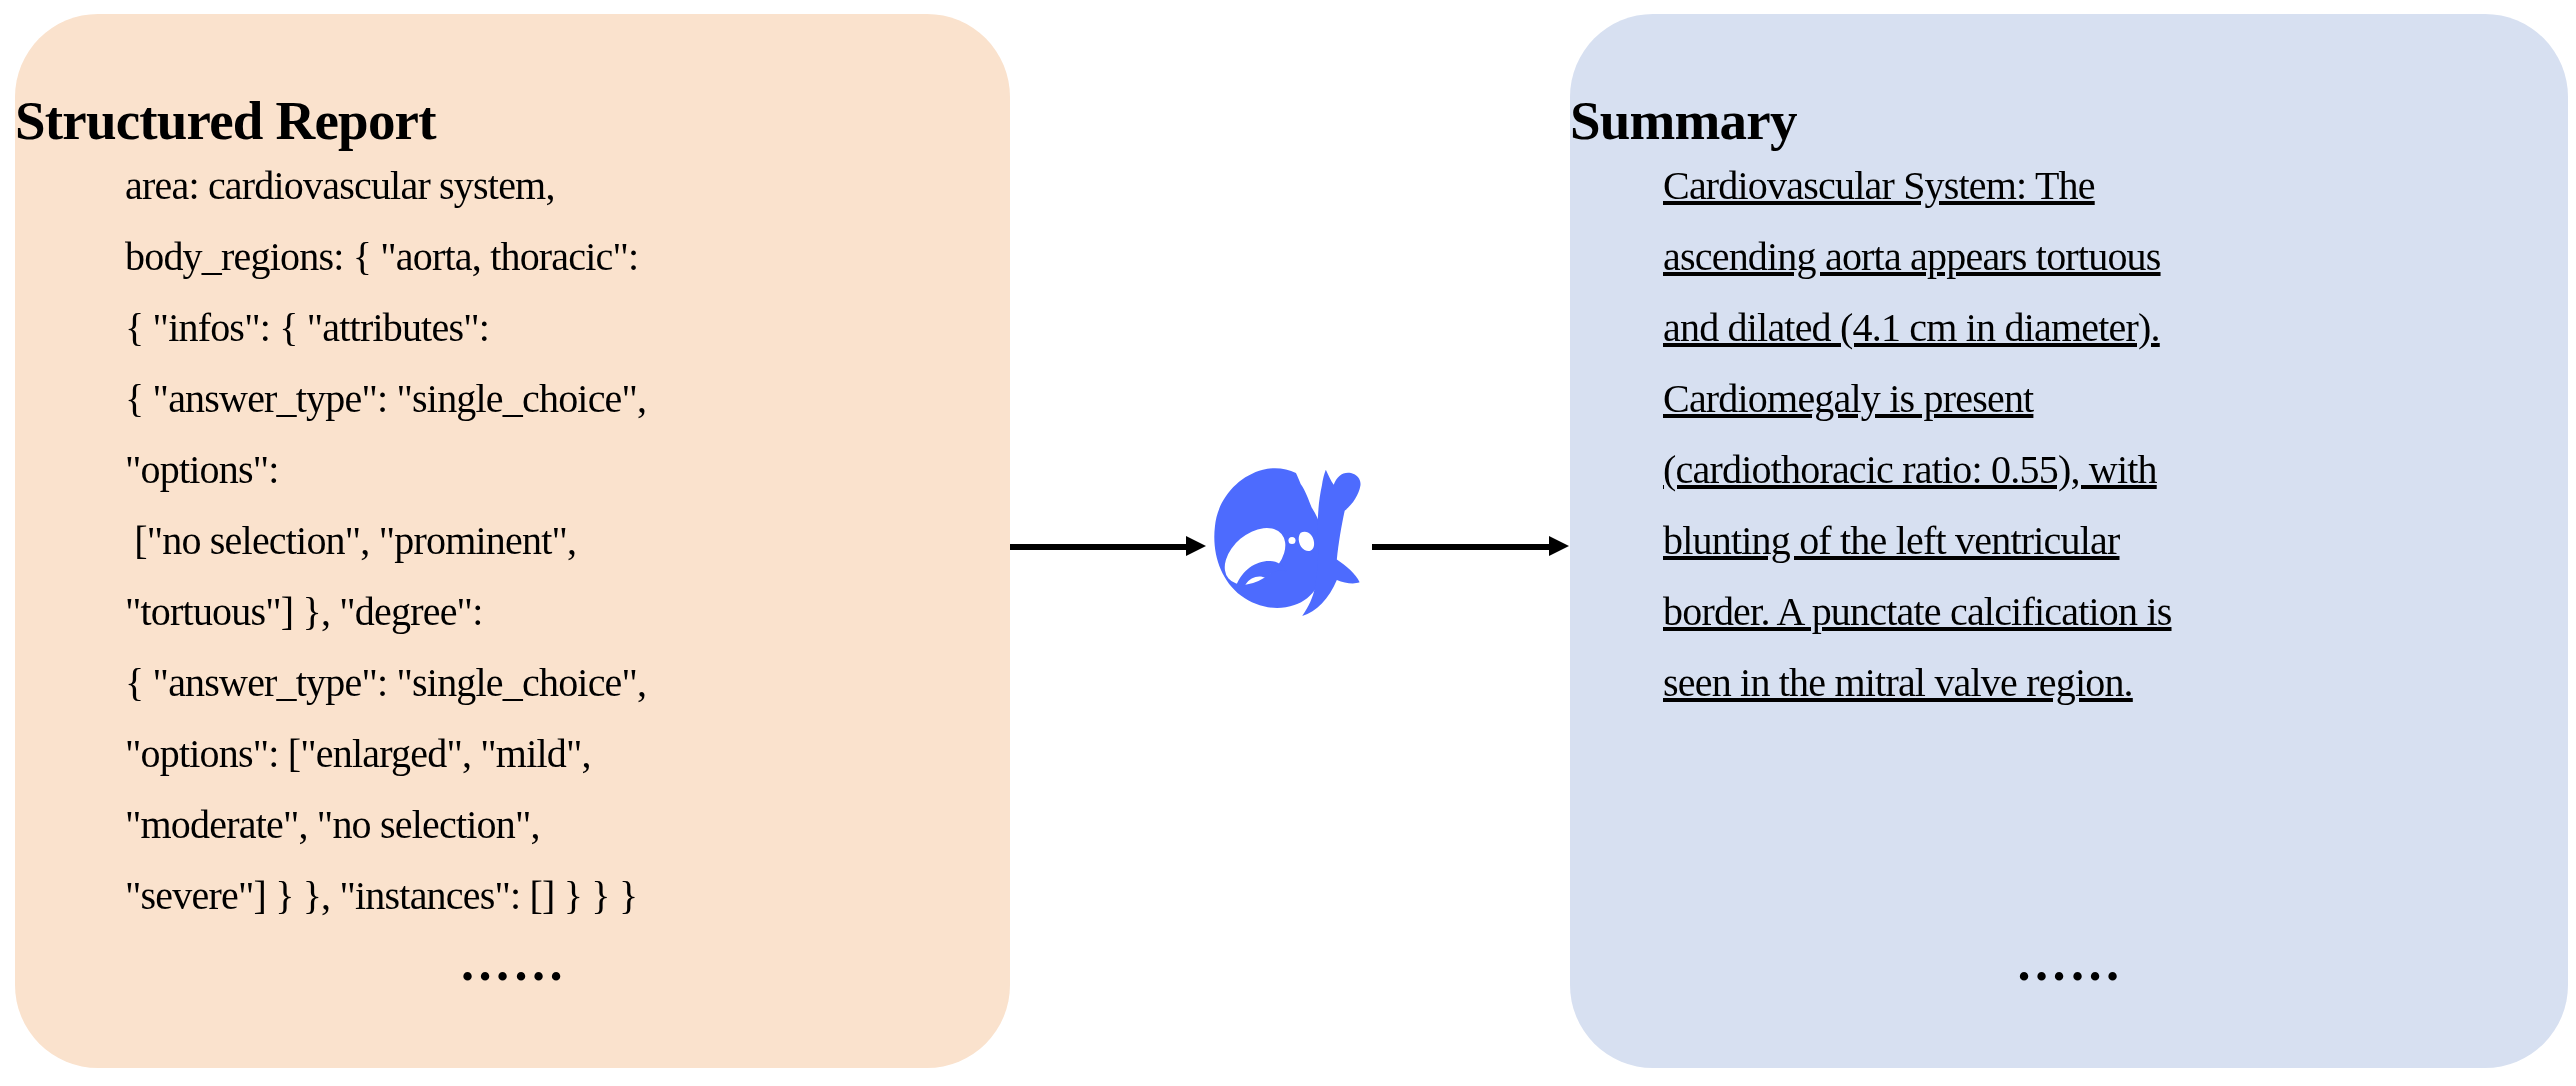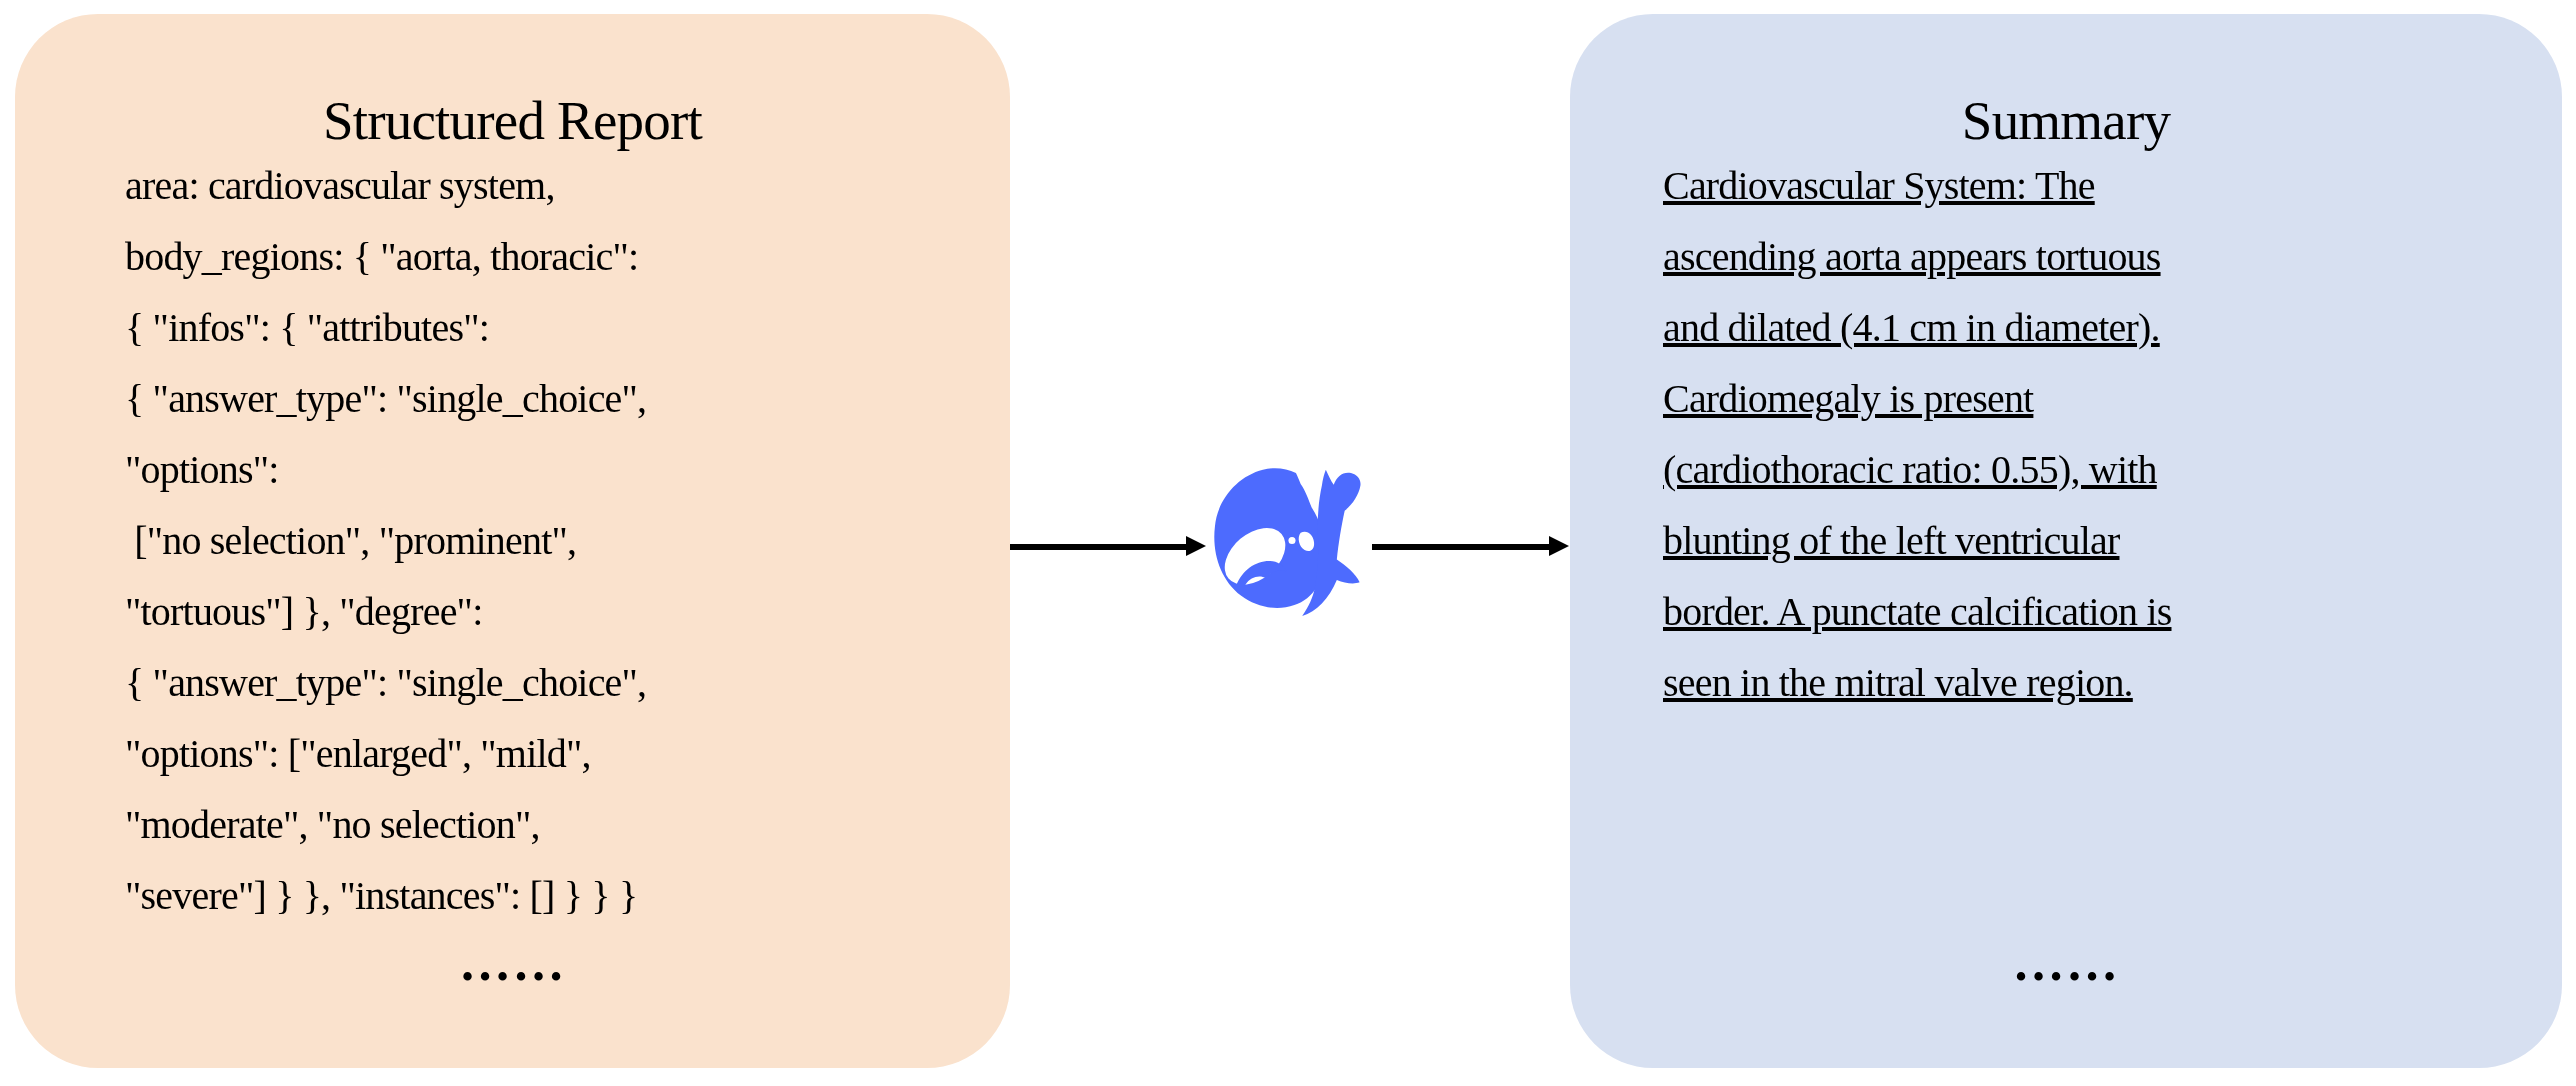--- a/index.html
+++ b/index.html
@@ -17,23 +17,22 @@
     height: 1054px;
     border-radius: 83px;
   }
   .box--report { left: 15px;   width: 995px; }
   .box--summary { left: 1570px; width: 992px; }
 
   .box-title {
     margin: 0;
     position: absolute;
     top: 79px; left: 0; right: 0;
-    text-align: center;
     font-size: 55px;
-    font-weight: 400;
+    font-weight: 700;
     line-height: 1;
     letter-spacing: -0.8px;
   }
   .box-text {
     position: absolute;
     top: 136px;
     font-size: 40px;
     line-height: 71px;
     letter-spacing: -0.8px;
     white-space: pre-wrap;
@@ -139,21 +138,21 @@
 
     <path d="M32 153 C40 134 56 122 74 122 C84 122 92 127 96 135 C86 132 76 136 70 144 C62 139 50 142 44 152 C40 155 35 155 32 153 Z" fill="#4D6BFE"></path>
   </svg>
 </div>
 
 <div class="arrow arrow--out">
   <div class="arrow-line" style="background-color: rgb(0, 0, 0);"></div>
   <div class="arrow-head" style="border-left-color: rgb(0, 0, 0);"></div>
 </div>
 
-<section class="box box--summary" style="background-color: rgb(215, 224, 241);">
+<section class="box box--summary" style="background-color: rgb(215, 224, 241); padding-left: 6px;">
   <h2 class="box-title">Summary</h2>
   <div class="box-text">Cardiovascular System: The
 ascending aorta appears tortuous
 and dilated (4.1 cm in diameter).
 Cardiomegaly is present
 (cardiothoracic ratio: 0.55), with
 blunting of the left ventricular
 border. A punctate calcification is
 seen in the mitral valve region.</div>
   <div class="ellipsis">……</div>

